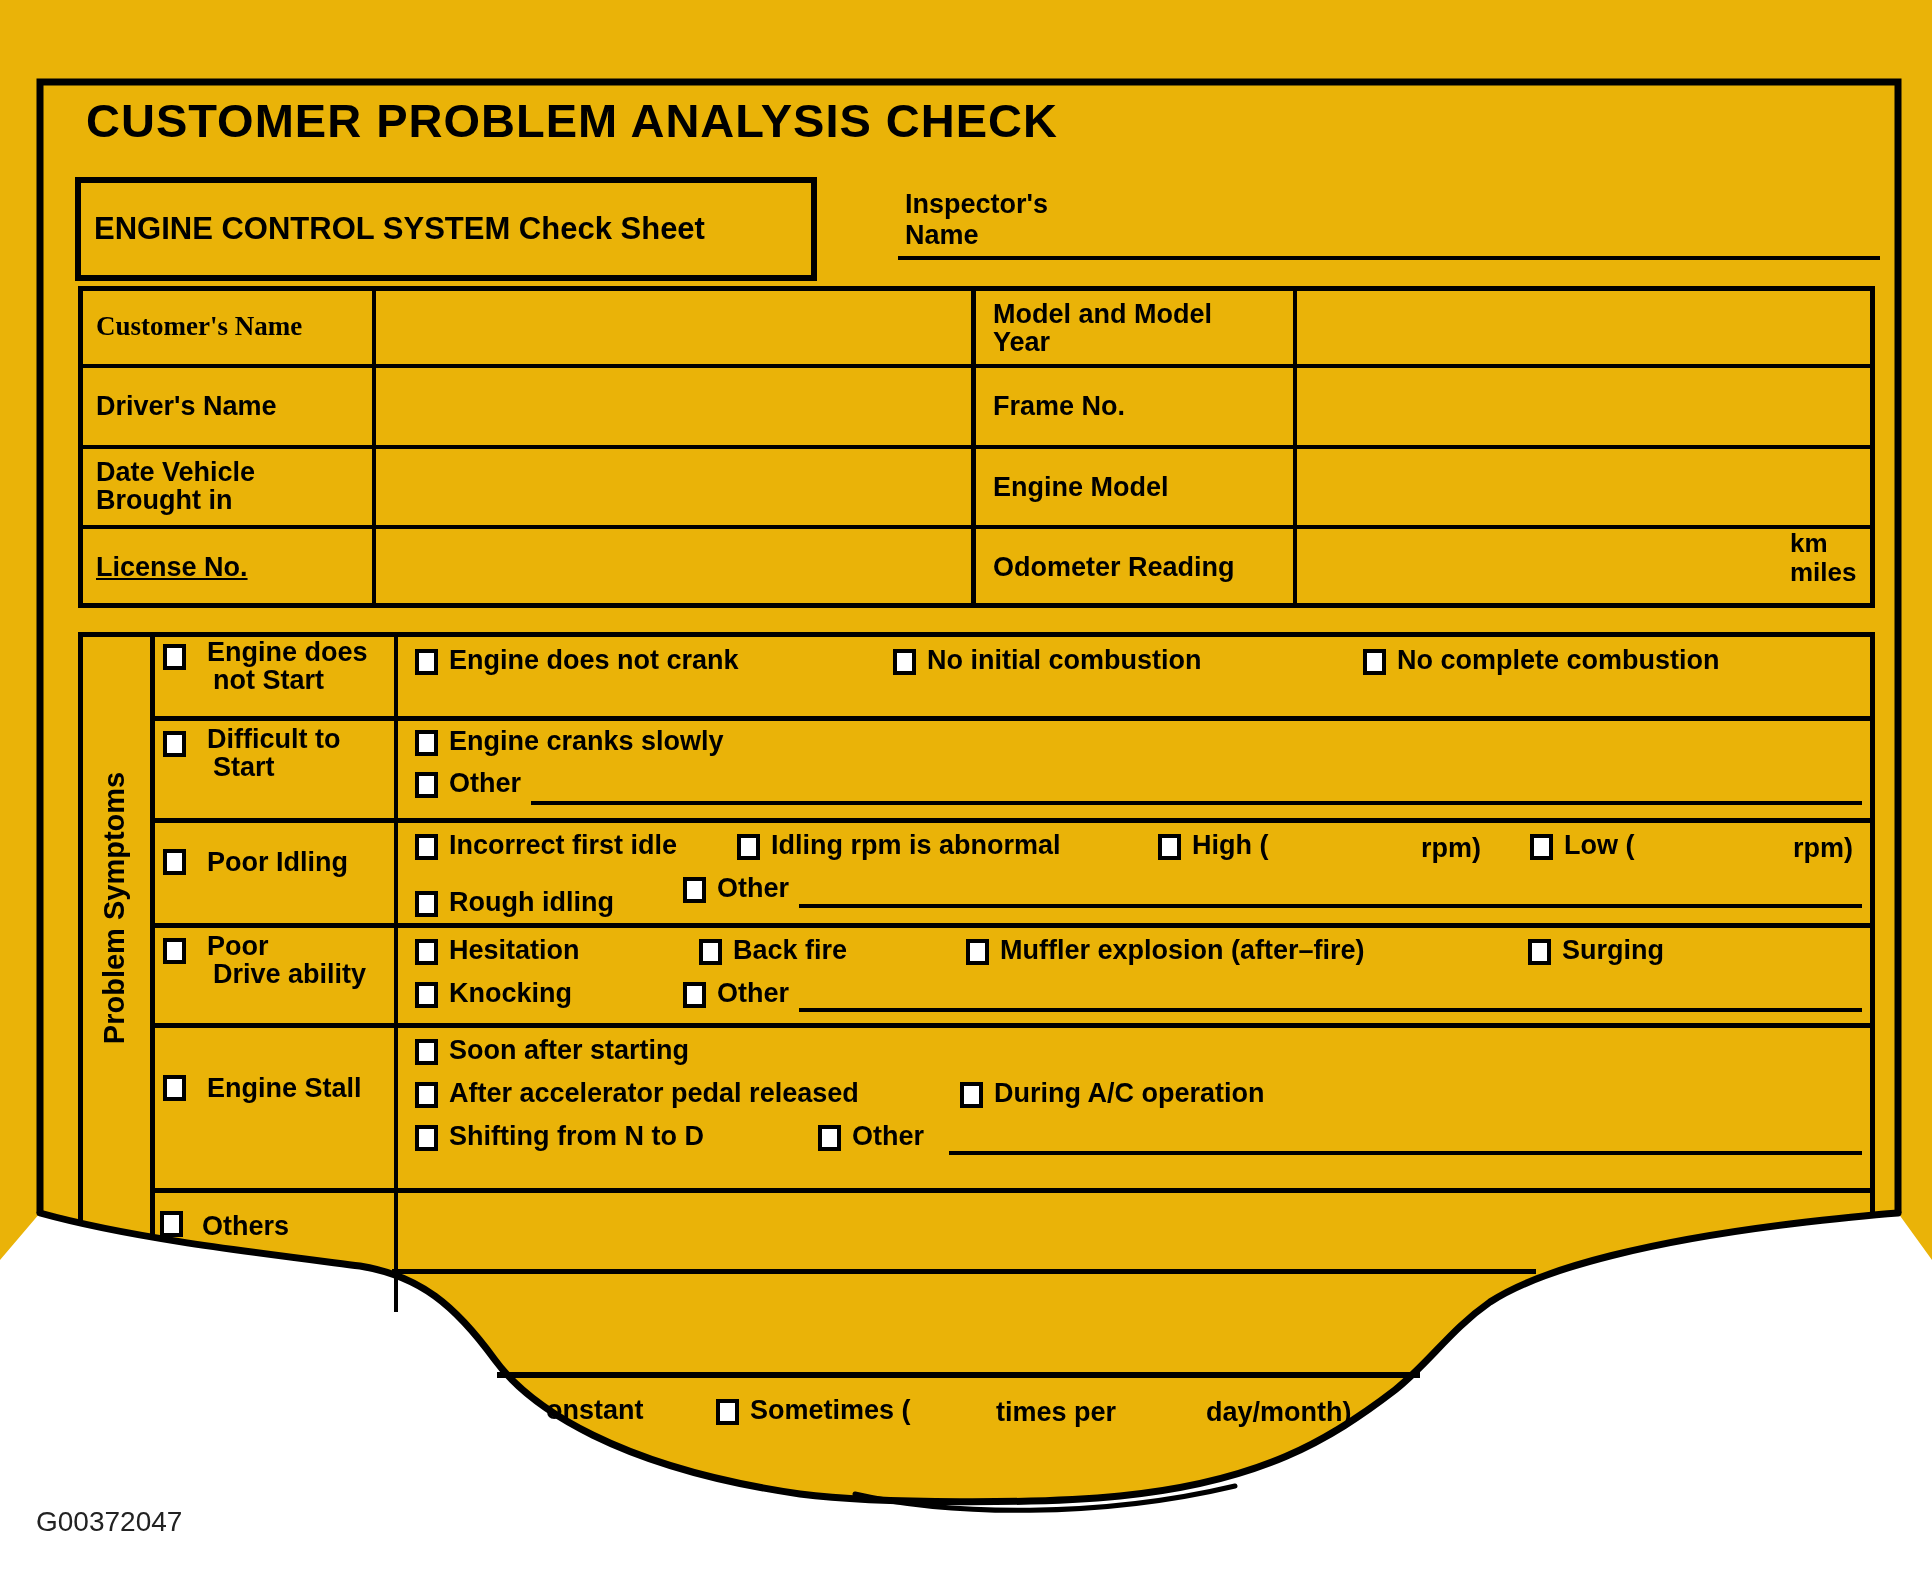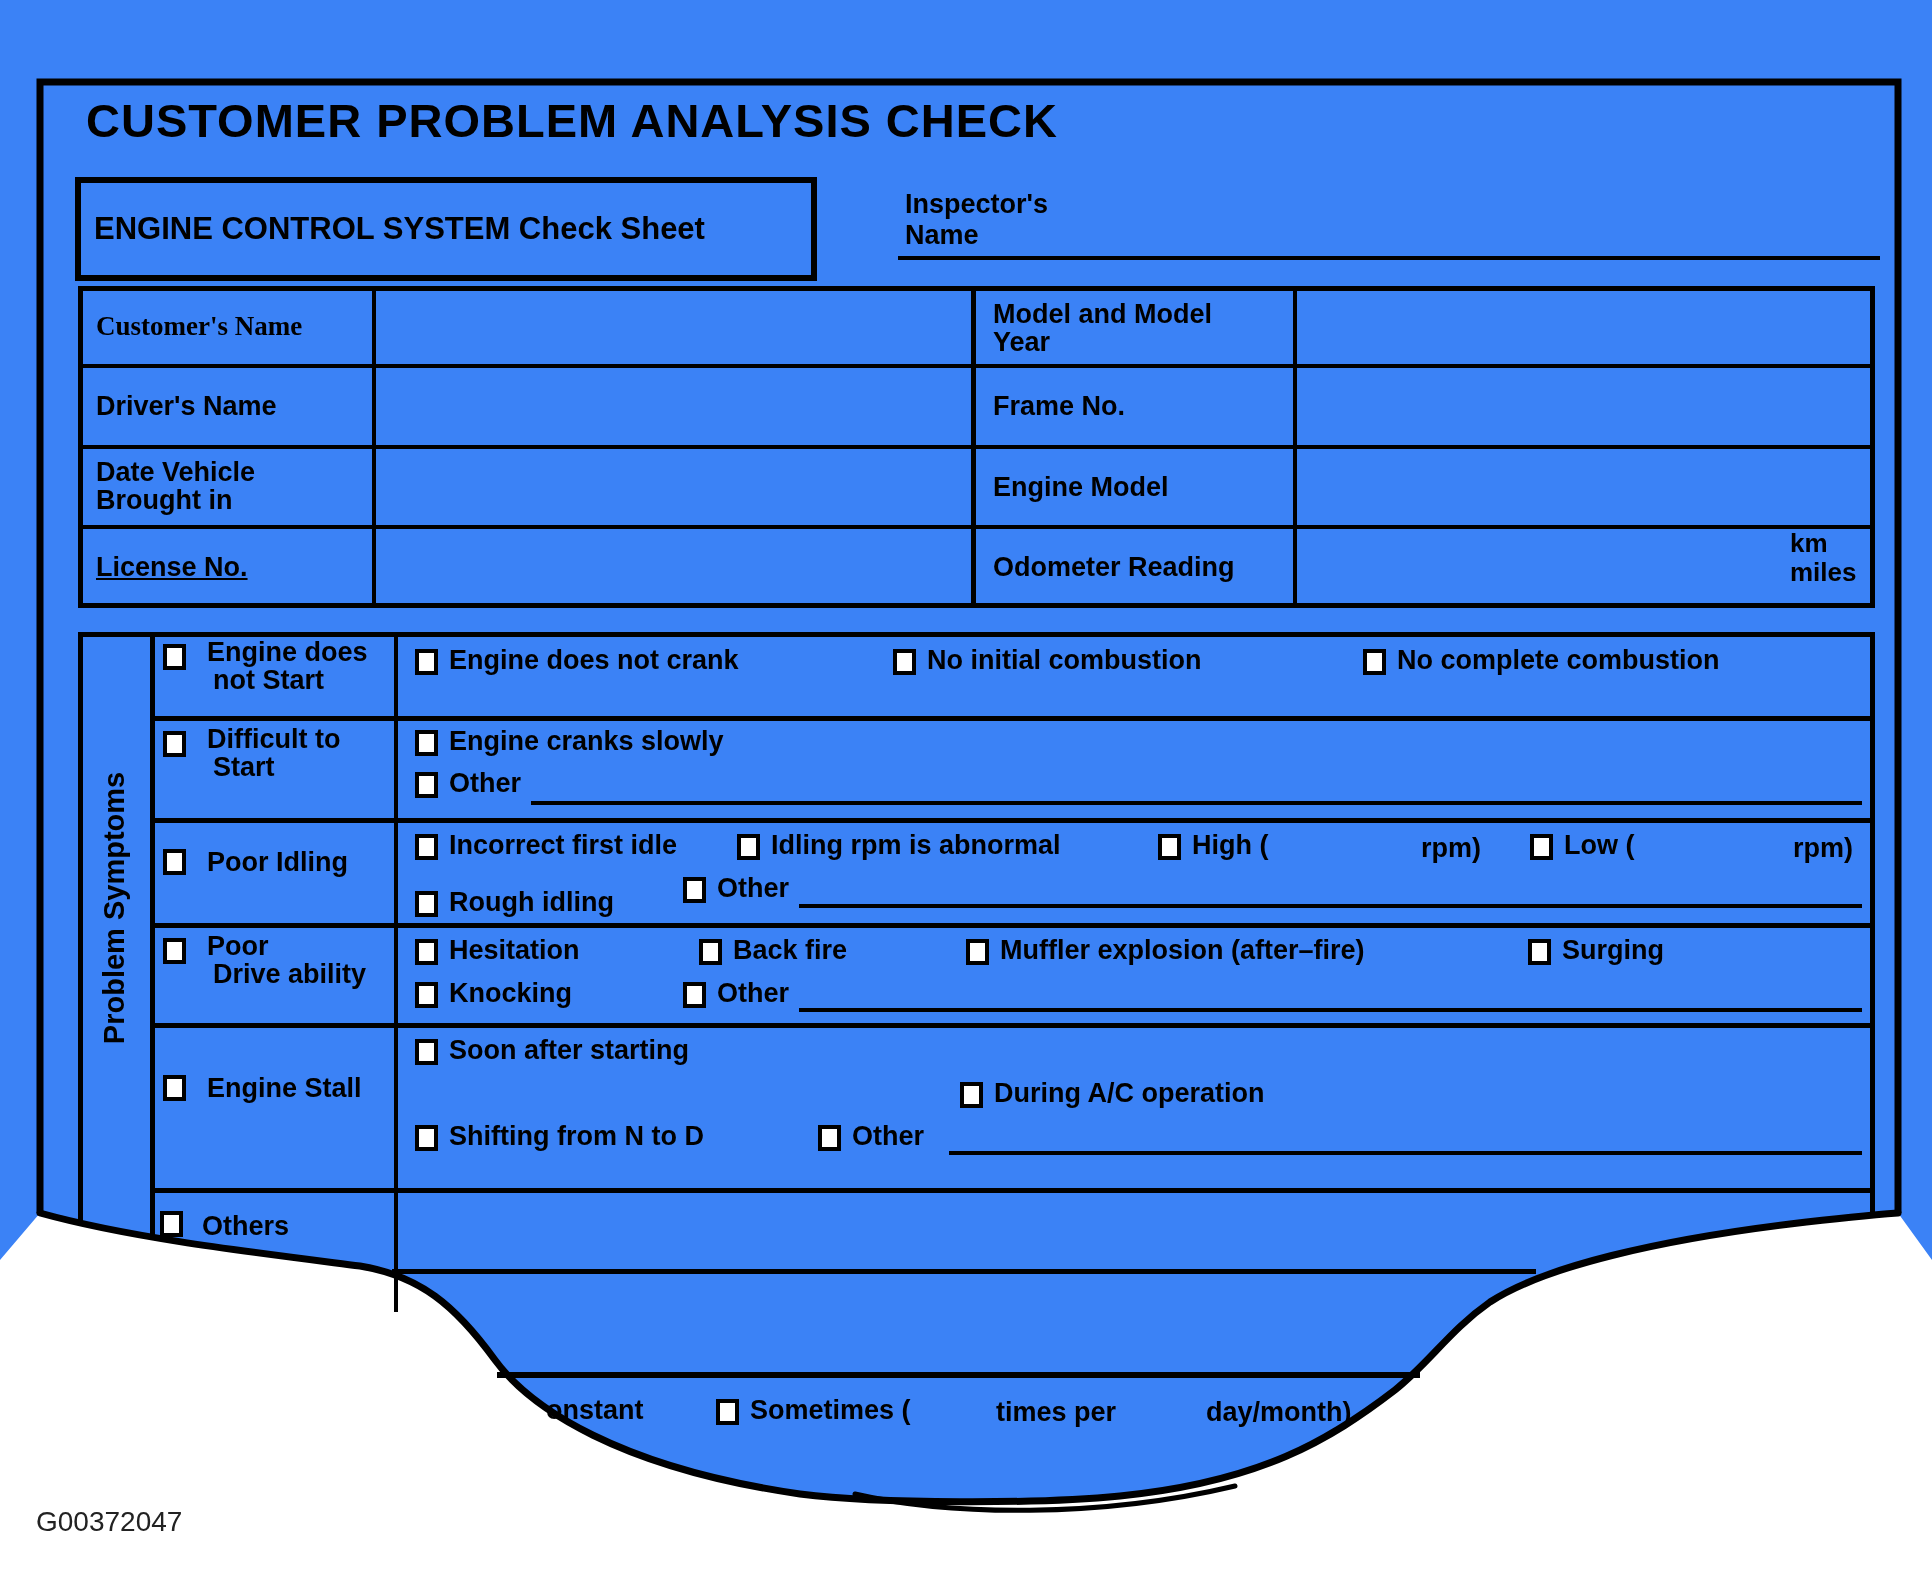--- a/index.html
+++ b/index.html
@@ -1,16 +1,16 @@
 <!DOCTYPE html>
 <html><head>
 <meta charset="utf-8">
 <style>
   html,body{margin:0;padding:0;background:#fff;}
-  .page{position:relative;width:1932px;height:1588px;background:#3b82f6;overflow:hidden;
+  .page{position:relative;width:1932px;height:1588px;background:#eab308;overflow:hidden;
         font-family:"Liberation Sans","DejaVu Sans",sans-serif;}
   .abs{position:absolute;}
   .t{font-family:"Liberation Sans","DejaVu Sans",sans-serif;font-weight:bold;color:#000;
      white-space:nowrap;font-size:27px;line-height:1.05;}
   .ln{position:absolute;background:#000;}
   .wline{position:absolute;height:4px;background:#000;}
   .cb{display:inline-block;width:15px;height:18px;border:4px solid #000;flex:none;
       margin-right:11px;margin-top:3px;background:#fff;}
   .item{position:absolute;display:flex;align-items:flex-start;}
   .box{position:absolute;box-sizing:border-box;border:5px solid #000;}
@@ -162,20 +162,24 @@
     <span class="t">Other</span>
   </div>
   <div class="wline z0" style="left:799px;top:1008px;width:1063px;"></div>
 
   <span class="cb abs z0" style="left:163px;top:1072px;"></span>
   <div class="abs t z0" style="left:207px;top:1074px;">Engine Stall</div>
   <div class="item z0" style="left:415px;top:1036px;">
     <span class="cb"></span>
     <span class="t">Soon after starting</span>
   </div>
+  <div class="item z0" style="left:415px;top:1079px;">
+    <span class="cb"></span>
+    <span class="t">After accelerator pedal released</span>
+  </div>
   <div class="item z0" style="left:960px;top:1079px;">
     <span class="cb"></span>
     <span class="t">During A/C operation</span>
   </div>
   <div class="item z0" style="left:415px;top:1122px;">
     <span class="cb"></span>
     <span class="t">Shifting from N to D</span>
   </div>
   <div class="item z0" style="left:818px;top:1122px;">
     <span class="cb"></span>

